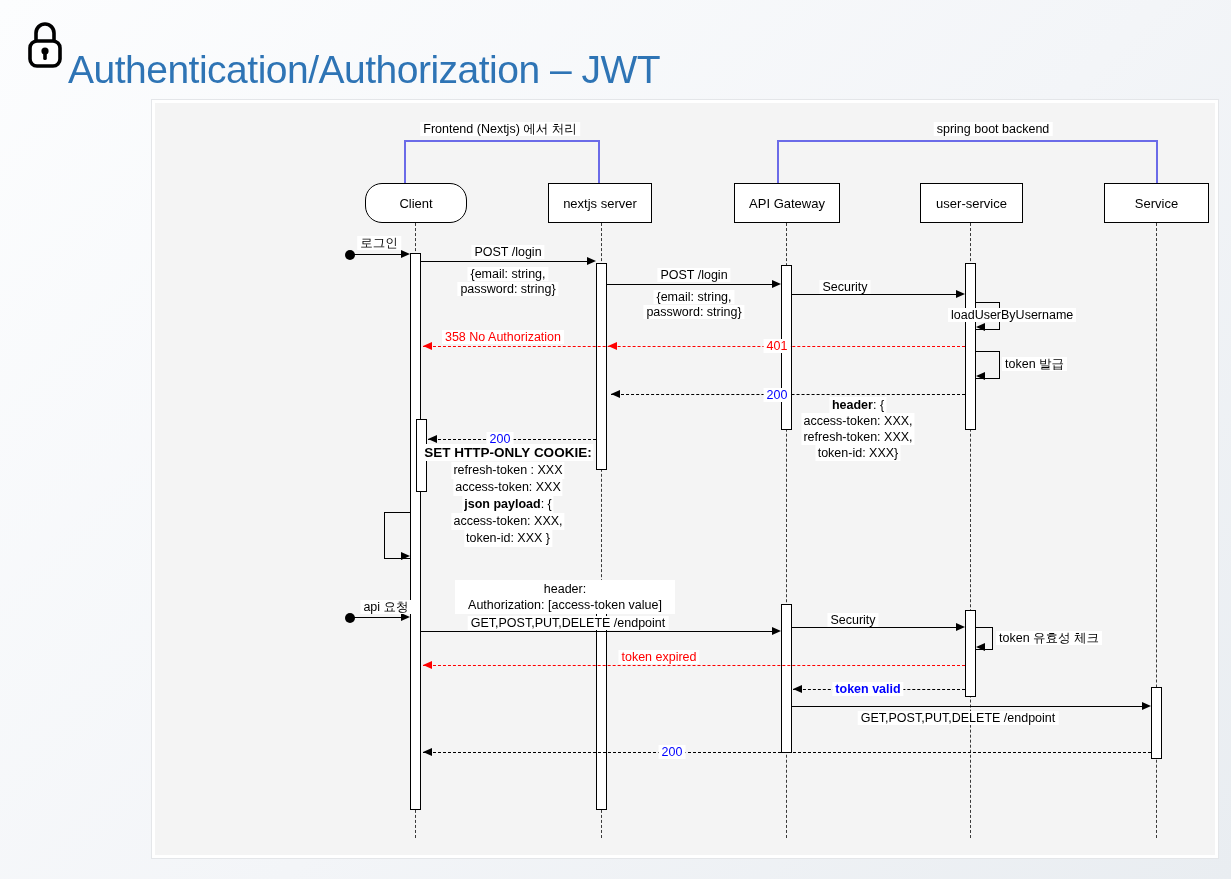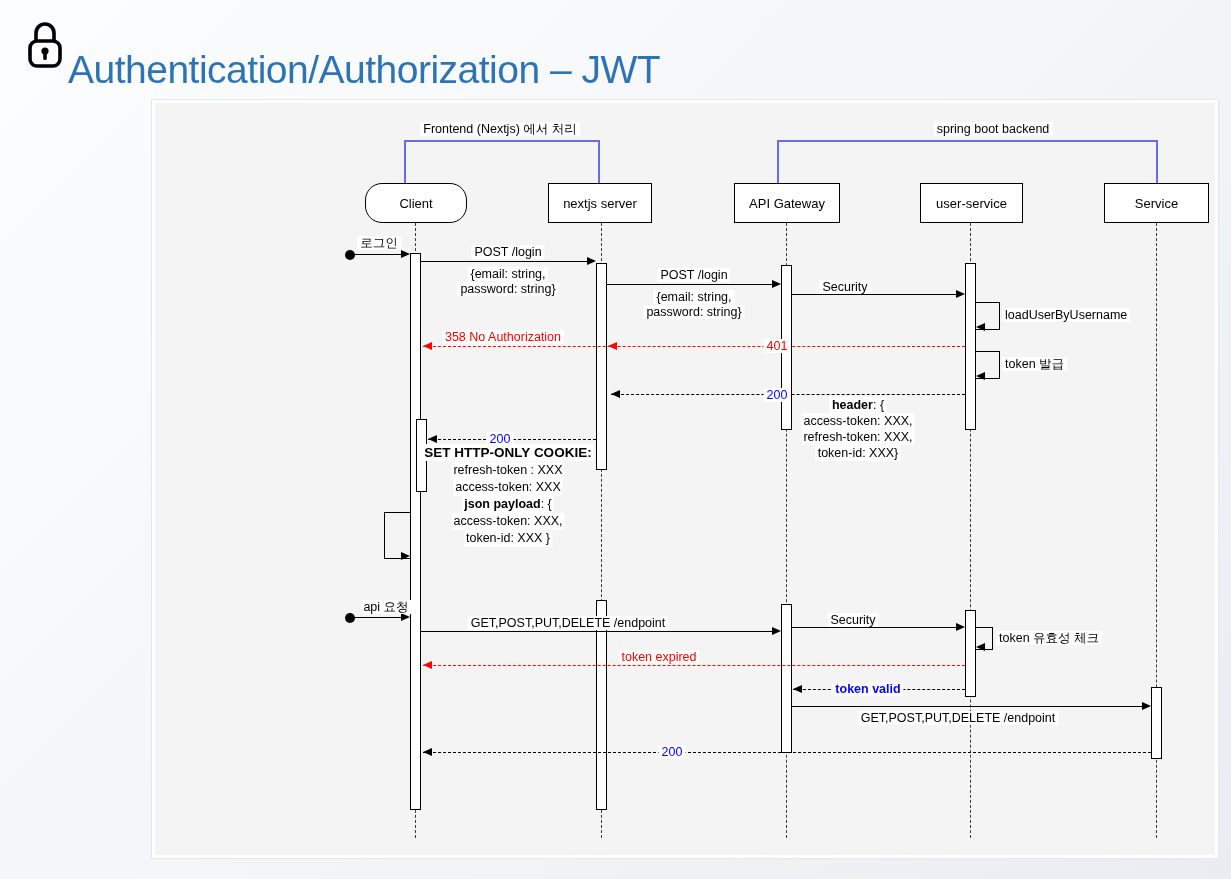--- a/index.html
+++ b/index.html
@@ -109,21 +109,21 @@
   <div class="lbl" style="left:694px;top:268px;">POST /login</div>
   <div class="lbl" style="left:694px;top:290px;">{email: string,</div>
   <div class="lbl" style="left:694px;top:305px;">password: string}</div>
 
   <div class="hl" style="left:792px;top:294px;width:164px;"></div>
   <div class="arr arr-r" style="left:956px;top:290px;"></div>
   <div class="lbl" style="left:845px;top:280px;">Security</div>
 
   <div class="loop r" style="left:976px;top:302px;width:23px;height:26px;"></div>
   <div class="arr arr-l" style="left:976px;top:323px;"></div>
-  <div class="lbl la" style="left:1002px;top:308px;">loadUserByUsername</div>
+  <div class="lbl la" style="left:948px;top:308px;">loadUserByUsername</div>
 
   <div class="hd red" style="left:423px;top:346px;width:542px;"></div>
   <div class="arr arr-l red" style="left:423px;top:342px;"></div>
   <div class="arr arr-l red" style="left:608px;top:342px;"></div>
   <div class="lbl red" style="left:503px;top:330px;">358 No Authorization</div>
   <div class="lbl red" style="left:777px;top:339px;">401</div>
 
   <div class="loop r" style="left:976px;top:351px;width:23px;height:26px;"></div>
   <div class="arr arr-l" style="left:976px;top:372px;"></div>
   <div class="lbl la" style="left:1002px;top:357px;">token 발급</div>
@@ -153,20 +153,24 @@
   </div>
 
   <div class="loop l" style="left:384px;top:512px;width:26px;height:45px;"></div>
   <div class="arr arr-r" style="left:401px;top:552px;"></div>
 
   <div class="dot" style="left:345px;top:613px;"></div>
   <div class="hl" style="left:354px;top:617px;width:47px;"></div>
   <div class="arr arr-r" style="left:401px;top:613px;"></div>
   <div class="lbl" style="left:386px;top:600px;">api 요청</div>
 
+  <div class="box-note" style="left:455px;top:580px;width:220px;height:34px;text-align:center;padding:2px 4px;line-height:15.5px;">
+    <div>header:</div>
+    <div>Authorization: [access-token value]</div>
+  </div>
 
   <div class="hl" style="left:421px;top:631px;width:351px;"></div>
   <div class="arr arr-r" style="left:772px;top:627px;"></div>
   <div class="lbl" style="left:568px;top:616px;">GET,POST,PUT,DELETE /endpoint</div>
 
   <div class="hl" style="left:792px;top:627px;width:164px;"></div>
   <div class="arr arr-r" style="left:956px;top:623px;"></div>
   <div class="lbl" style="left:853px;top:613px;">Security</div>
 
   <div class="loop r" style="left:976px;top:627px;width:16px;height:21px;"></div>

